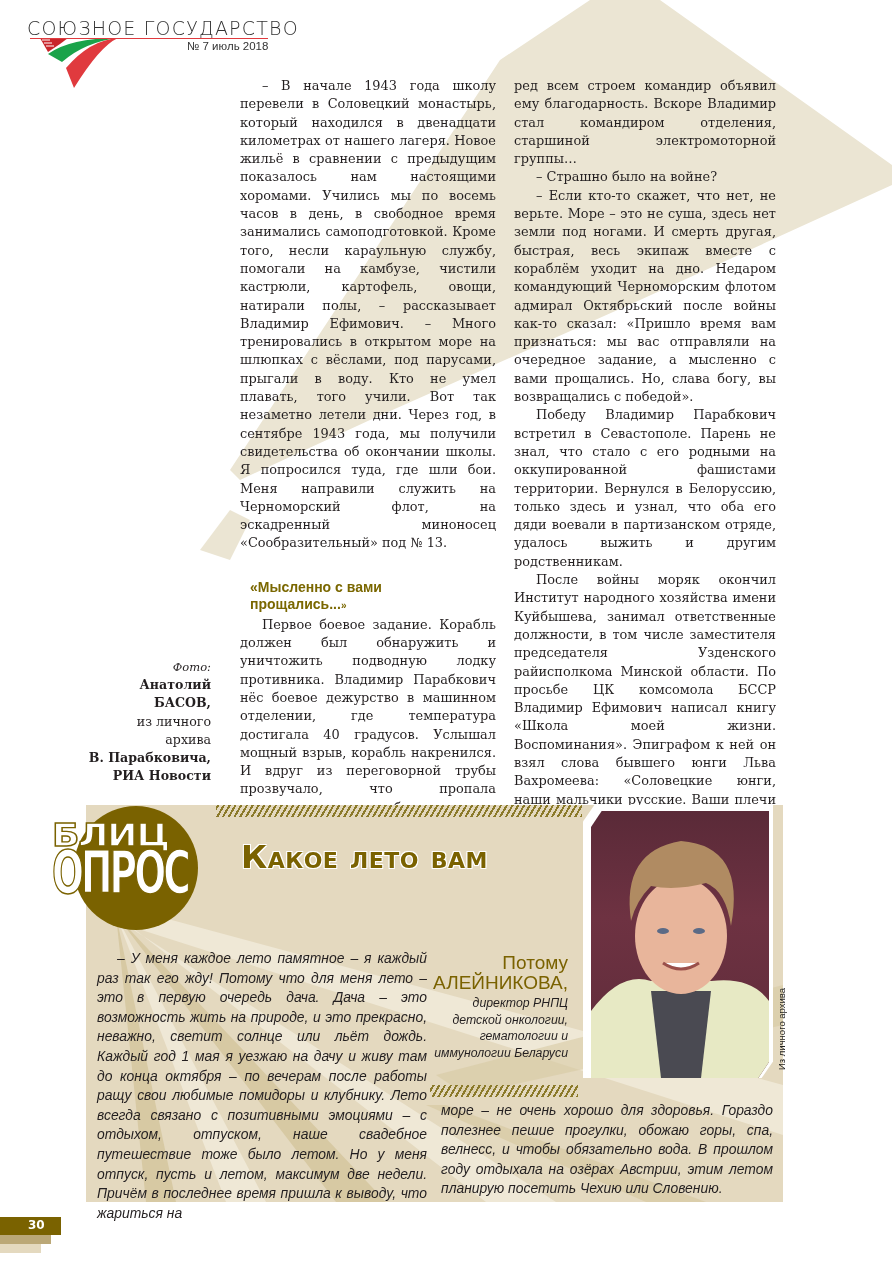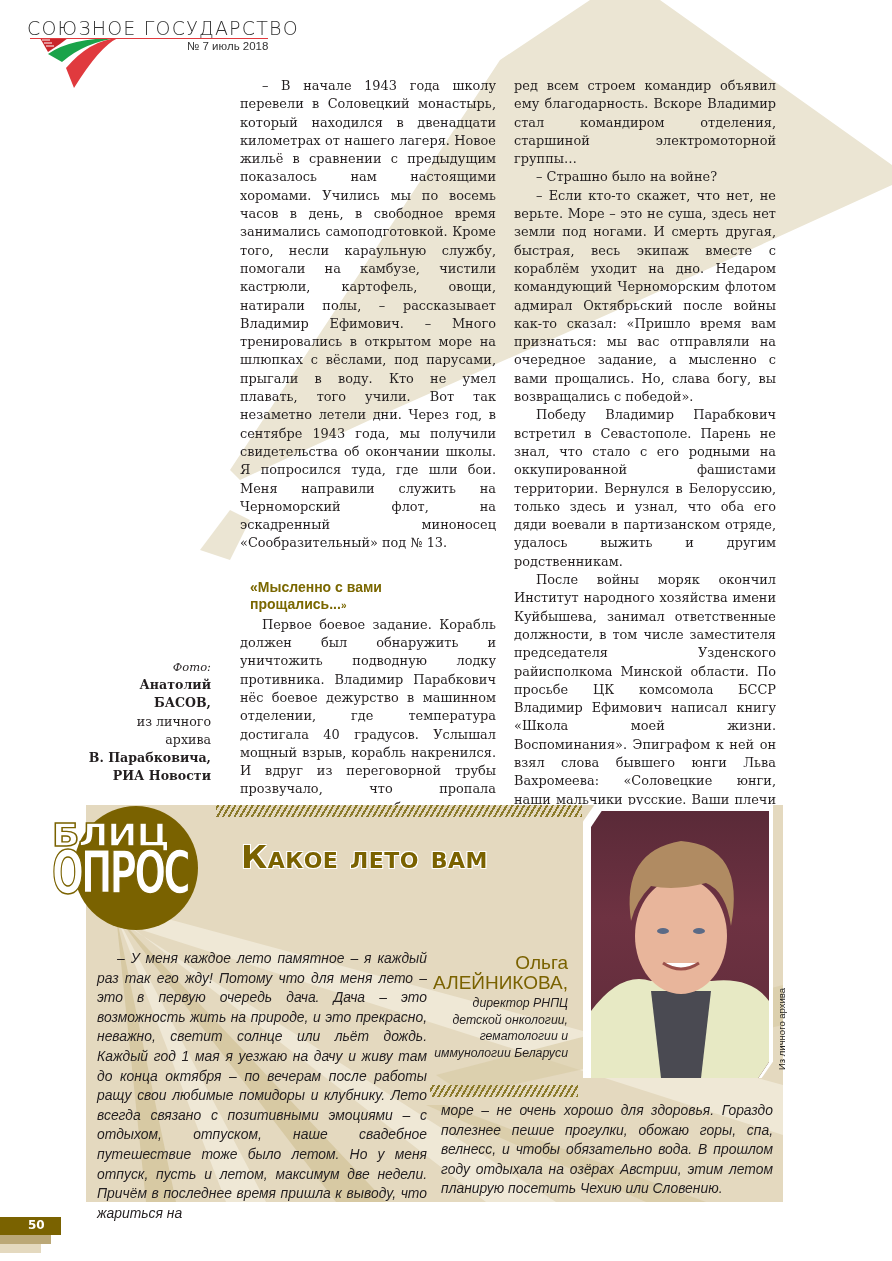--- a/index.html
+++ b/index.html
@@ -134,21 +134,21 @@
 <div class="abs blitz-word1">БЛИЦ</div>
 <div class="abs blitz-word2">ОПРОС</div>
 
 <div class="abs blitz-q">
   <div>Какое лето вам</div>
 </div>
 
 <div class="resp resp1">– У меня каждое лето памятное – я каждый раз так его жду! Потому что для меня лето – это в первую очередь дача. Дача – это возможность жить на природе, и это прекрасно, неважно, светит солнце или льёт дождь. Каждый год 1 мая я уезжаю на дачу и живу там до конца октября – по вечерам после работы ращу свои любимые помидоры и клубнику. Лето всегда связано с позитивными эмоциями – с отдыхом, отпуском, наше свадебное путешествие тоже было летом. Но у меня отпуск, пусть и летом, максимум две недели. Причём в последнее время пришла к выводу, что жариться на</div>
 
 <div class="abs person">
-  <div class="name">Ольга</div>
+  <div class="name">Потому</div>
   <div class="name">АЛЕЙНИКОВА,</div>
   <div class="role">директор РНПЦ детской онкологии, гематологии и иммунологии Беларуси</div>
 </div>
 
 <div class="abs photo">
   <div class="photo-inner">
     <svg width="178" height="267" viewBox="0 0 178 267">
       <path d="M0,200 Q30,160 60,170 L120,170 Q160,165 178,190 L178,267 L0,267 Z" fill="#e7e9c4"></path>
       <path d="M60,180 L120,180 L110,267 L70,267 Z" fill="#4a4a52"></path>
       <ellipse cx="90" cy="125" rx="46" ry="58" fill="#e8b59b"></ellipse>
@@ -159,13 +159,13 @@
     </svg>
   </div>
 </div>
 <div class="abs photo-credit">Из личного архива</div>
 
 <div class="resp resp2">море – не очень хорошо для здоровья. Гораздо полезнее пешие прогулки, обожаю горы, спа, велнесс, и чтобы обязательно вода. В прошлом году отдыхала на озёрах Австрии, этим летом планирую посетить Чехию или Словению.</div>
 
 <div class="abs pg-bar1"></div>
 <div class="abs pg-bar2"></div>
 <div class="abs pg-bar3"></div>
-<div class="abs pg-num">50</div>
+<div class="abs pg-num">30</div>
 
 </body></html>

